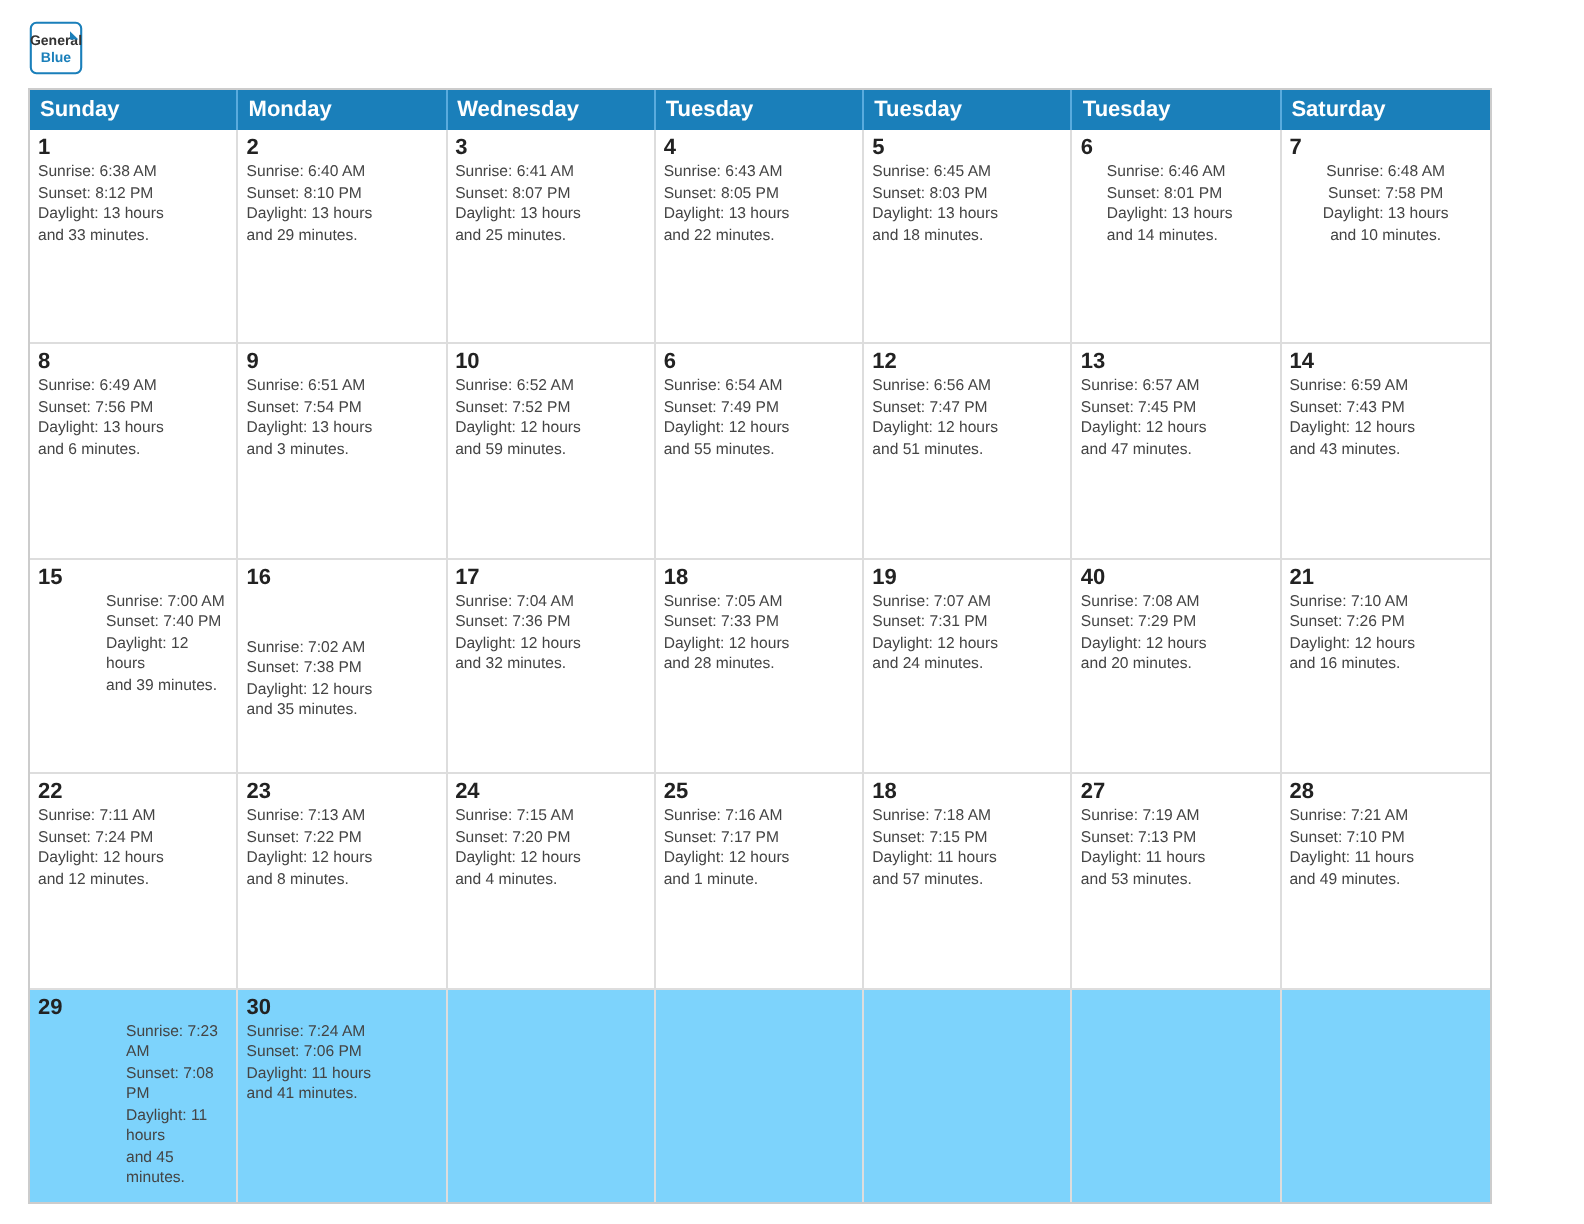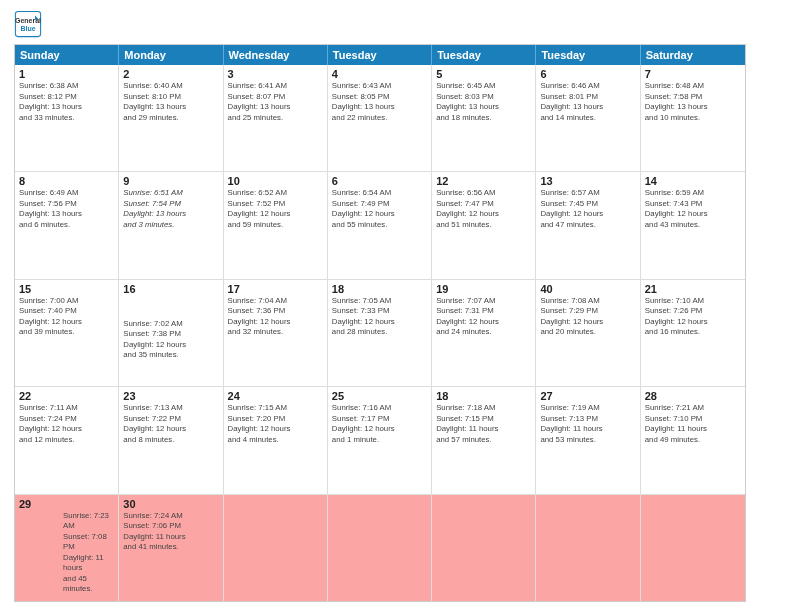--- a/index.html
+++ b/index.html
@@ -93,21 +93,21 @@
       color: #222;
       display: block;
       margin-bottom: 1px;
     }
     .cell-text {
       font-size: 7.8px;
       color: #444;
       line-height: 1.35;
     }
     .last-row .cal-cell {
-      background: #fca5a5;
+      background: #7dd3fc;
     }
   </style>
 </head>
 <body>
 
 <div class="page">
   <div class="header">
     <div class="logo">
       <svg class="logo-icon" viewBox="0 0 40 40">
         <rect x="2" y="2" width="36" height="36" rx="4" fill="#fff" stroke="#1a7fba" stroke-width="1.5"></rect>
@@ -164,44 +164,44 @@
           </div>
           <div class="cal-cell">
             <span class="day-num">5</span>
             <div class="cell-text" style="white-space: pre-line;">Sunrise: 6:45 AM
 Sunset: 8:03 PM
 Daylight: 13 hours
 and 18 minutes.</div>
           </div>
           <div class="cal-cell">
             <span class="day-num">6</span>
-            <div class="cell-text" style="white-space: pre-line;">Sunrise: 6:46 AM
+            <div class="cell-text" style="white-space: pre-line; margin-left: 13px;">Sunrise: 6:46 AM
 Sunset: 8:01 PM
 Daylight: 13 hours
 and 14 minutes.</div>
           </div>
           <div class="cal-cell">
             <span class="day-num">7</span>
-            <div class="cell-text" style="white-space: pre-line;">Sunrise: 6:48 AM
+            <div class="cell-text" style="white-space: pre-line; text-align: center;">Sunrise: 6:48 AM
 Sunset: 7:58 PM
 Daylight: 13 hours
 and 10 minutes.</div>
           </div>
         </div>
         <div class="cal-row">
           <div class="cal-cell">
             <span class="day-num">8</span>
             <div class="cell-text" style="white-space: pre-line;">Sunrise: 6:49 AM
 Sunset: 7:56 PM
 Daylight: 13 hours
 and 6 minutes.</div>
           </div>
           <div class="cal-cell">
             <span class="day-num">9</span>
-            <div class="cell-text" style="white-space: pre-line; font-style: italic;">Sunrise: 6:51 AM
+            <div class="cell-text" style="white-space: pre-line;">Sunrise: 6:51 AM
 Sunset: 7:54 PM
 Daylight: 13 hours
 and 3 minutes.</div>
           </div>
           <div class="cal-cell">
             <span class="day-num">10</span>
             <div class="cell-text" style="white-space: pre-line;">Sunrise: 6:52 AM
 Sunset: 7:52 PM
 Daylight: 12 hours
 and 59 minutes.</div>
@@ -231,21 +231,21 @@
             <span class="day-num">14</span>
             <div class="cell-text" style="white-space: pre-line;">Sunrise: 6:59 AM
 Sunset: 7:43 PM
 Daylight: 12 hours
 and 43 minutes.</div>
           </div>
         </div>
         <div class="cal-row">
           <div class="cal-cell">
             <span class="day-num">15</span>
-            <div class="cell-text" style="white-space: pre-line;">Sunrise: 7:00 AM
+            <div class="cell-text" style="white-space: pre-line; margin-left: 34px;">Sunrise: 7:00 AM
 Sunset: 7:40 PM
 Daylight: 12 hours
 and 39 minutes.</div>
           </div>
           <div class="cal-cell">
             <span class="day-num">16</span>
             <div class="cell-text" style="white-space: pre-line; margin-top: 24px;">Sunrise: 7:02 AM
 Sunset: 7:38 PM
 Daylight: 12 hours
 and 35 minutes.</div>

